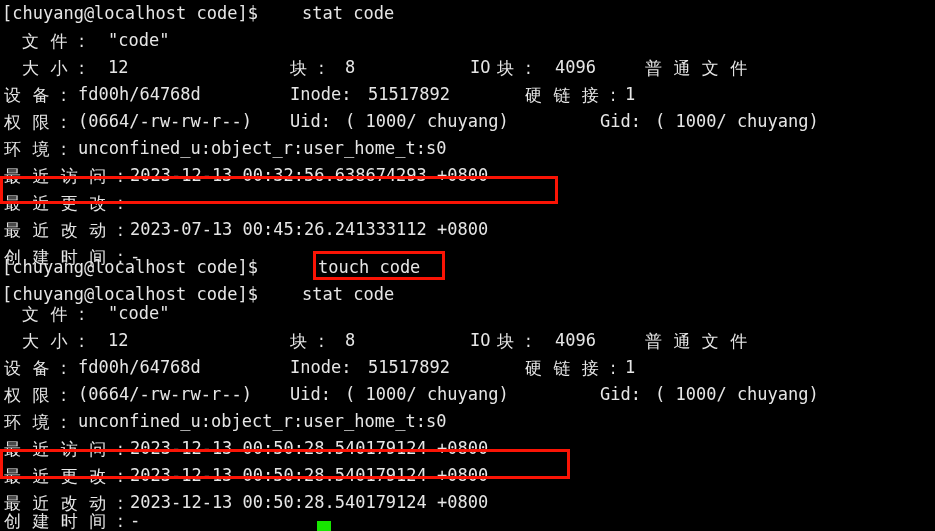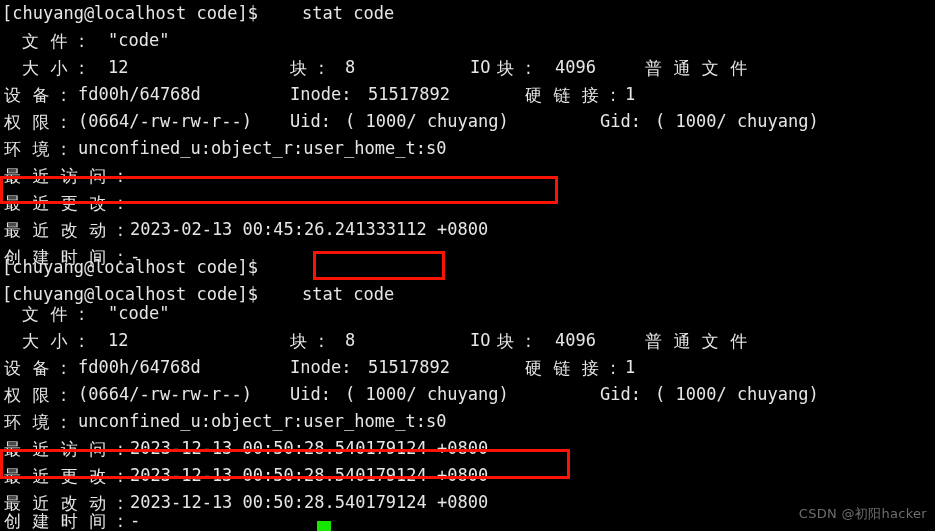--- a/index.html
+++ b/index.html
@@ -127,38 +127,40 @@
     <span class="seg mono" style="left:655px">( 1000/ chuyang)</span>
   </div>
 
   <div class="line" style="top:135px">
     <span class="seg cjk" style="left:4px;top:1px">环 境 :</span>
     <span class="seg mono" style="left:78px">unconfined_u:object_r:user_home_t:s0</span>
   </div>
 
   <div class="line" style="top:162px">
     <span class="seg cjk" style="left:4px;top:1px">最 近 访 问 :</span>
+    <span class="seg mono" style="left:130px">2023-12-13 00:32:56.638674293 +0800</span>
   </div>
 
   <div class="line" style="top:189px">
     <span class="seg cjk" style="left:4px;top:1px">最 近 更 改 :</span>
   </div>
 
   <div class="line" style="top:216px">
     <span class="seg cjk" style="left:4px;top:1px">最 近 改 动 :</span>
-    <span class="seg mono" style="left:130px">2023-02-13 00:45:26.241333112 +0800</span>
+    <span class="seg mono" style="left:130px">2023-07-13 00:45:26.241333112 +0800</span>
   </div>
 
   <div class="line" style="top:243px">
     <span class="seg cjk" style="left:4px;top:1px">创 建 时 间 :</span>
     <span class="seg mono" style="left:130px">-</span>
   </div>
 
   <div class="line" style="top:254px">
     <span class="seg mono" style="left:2px">[chuyang@localhost code]$</span>
+    <span class="seg mono" style="left:318px">touch code</span>
   </div>
 
   <div class="line" style="top:281px">
     <span class="seg mono" style="left:2px">[chuyang@localhost code]$</span>
     <span class="seg mono" style="left:302px">stat code</span>
   </div>
 
   <div class="line" style="top:300px">
     <span class="seg cjk" style="left:22px;top:1px">文 件 :</span>
     <span class="seg mono" style="left:108px">"code"</span>
@@ -219,15 +221,14 @@
   </div>
 
   <div class="redbox" style="left:0px;   top:176px; width:558px; height:28px;"></div>
 
   <div class="redbox" style="left:313px; top:251px; width:132px; height:29px;"></div>
 
   <div class="redbox" style="left:0px;   top:449px; width:570px; height:30px;"></div>
 
   <div class="cursor" style="left:317px; top:521px; width:14px; height:10px;"></div>
 
-  <div class="watermark">CSDN @初阳hacker</div>
 
 </div>
 
 </body></html>

